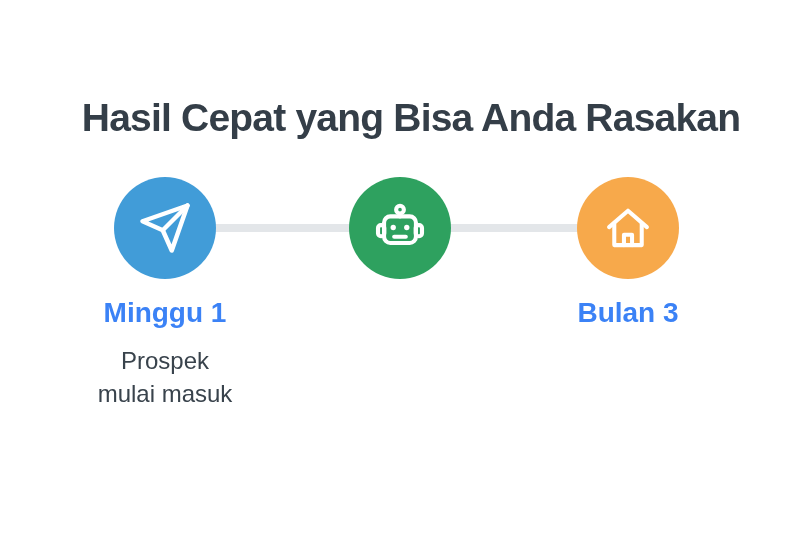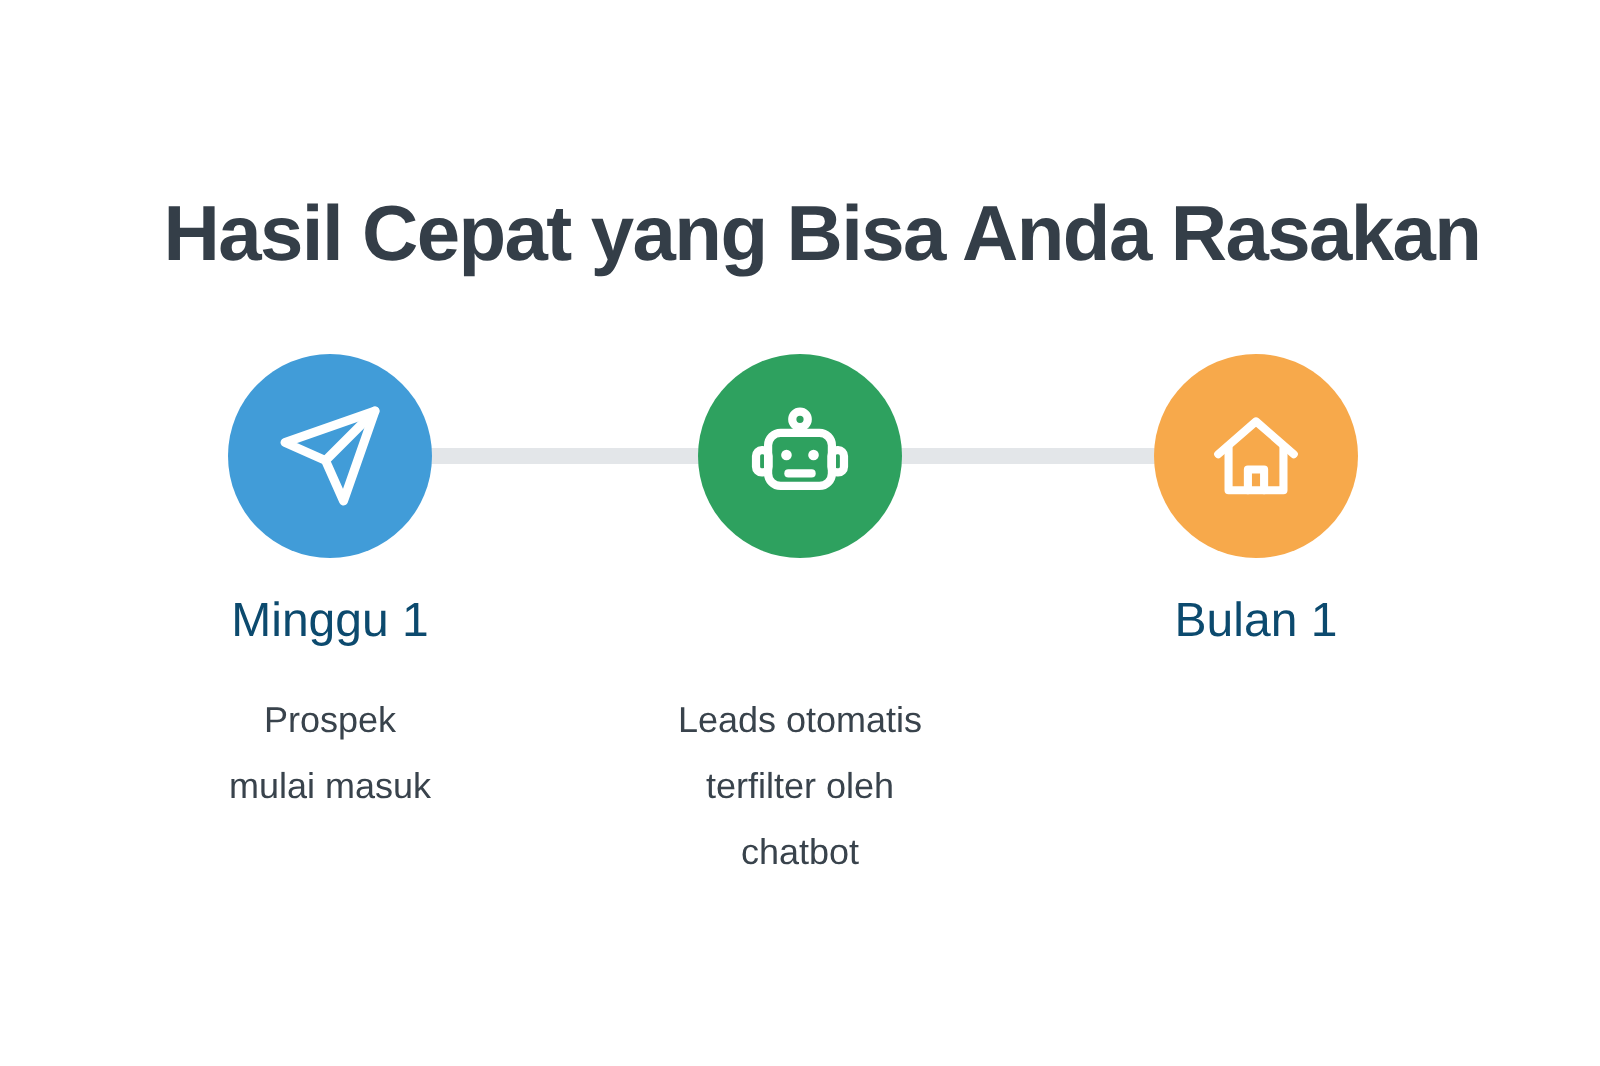--- a/index.html
+++ b/index.html
@@ -49,33 +49,33 @@
   }
   .circle-1 { left: 114px; }
   .circle-2 { left: 349px; }
   .circle-3 { left: 577px; }
   .circle svg { display: block; }
   .step-label {
     position: absolute;
     top: 297px;
     width: 240px;
     text-align: center;
-    font-size: 24px;
-    font-weight: normal;
-    color: #0c4a6e;
+    font-size: 28px;
+    font-weight: bold;
+    color: #3b82f6;
   }
   .label-1 { left: 45px; }
   .label-2 { left: 280px; }
   .label-3 { left: 508px; }
   .step-desc {
     position: absolute;
     top: 344px;
     width: 240px;
     text-align: center;
-    font-size: 18px;
+    font-size: 24px;
     line-height: 33px;
     font-weight: 500;
     color: #39434c;
     white-space: pre-line;
   }
   .desc-1 { left: 45px; }
   .desc-2 { left: 280px; }
   .desc-3 { left: 508px; }
 </style>
 </head>
@@ -115,21 +115,18 @@
     <span>
       <svg width="54" height="54" viewBox="0 0 24 24" fill="none" stroke="#ffffff" stroke-width="1.8" stroke-linecap="round" stroke-linejoin="round">
         <path d="M3.6 11.6 L12 4.3 L20.4 11.6"></path>
         <path d="M5.9 10.1 L5.9 19.6 L18.1 19.6 L18.1 10.1"></path>
         <path d="M10.2 19.6 L10.2 15 L13.8 15 L13.8 19.6"></path>
       </svg>
     </span>
   </div>
 
   <div class="step-label label-1">Minggu 1</div>
-  <div class="step-label label-3">Bulan 1</div>
+  <div class="step-label label-3">Bulan 3</div>
 
   <div class="step-desc desc-1">Prospek
 mulai masuk</div>
-  <div class="step-desc desc-2">Leads otomatis
-terfilter oleh
-chatbot</div>
 
 </div>
 
 </body></html>

